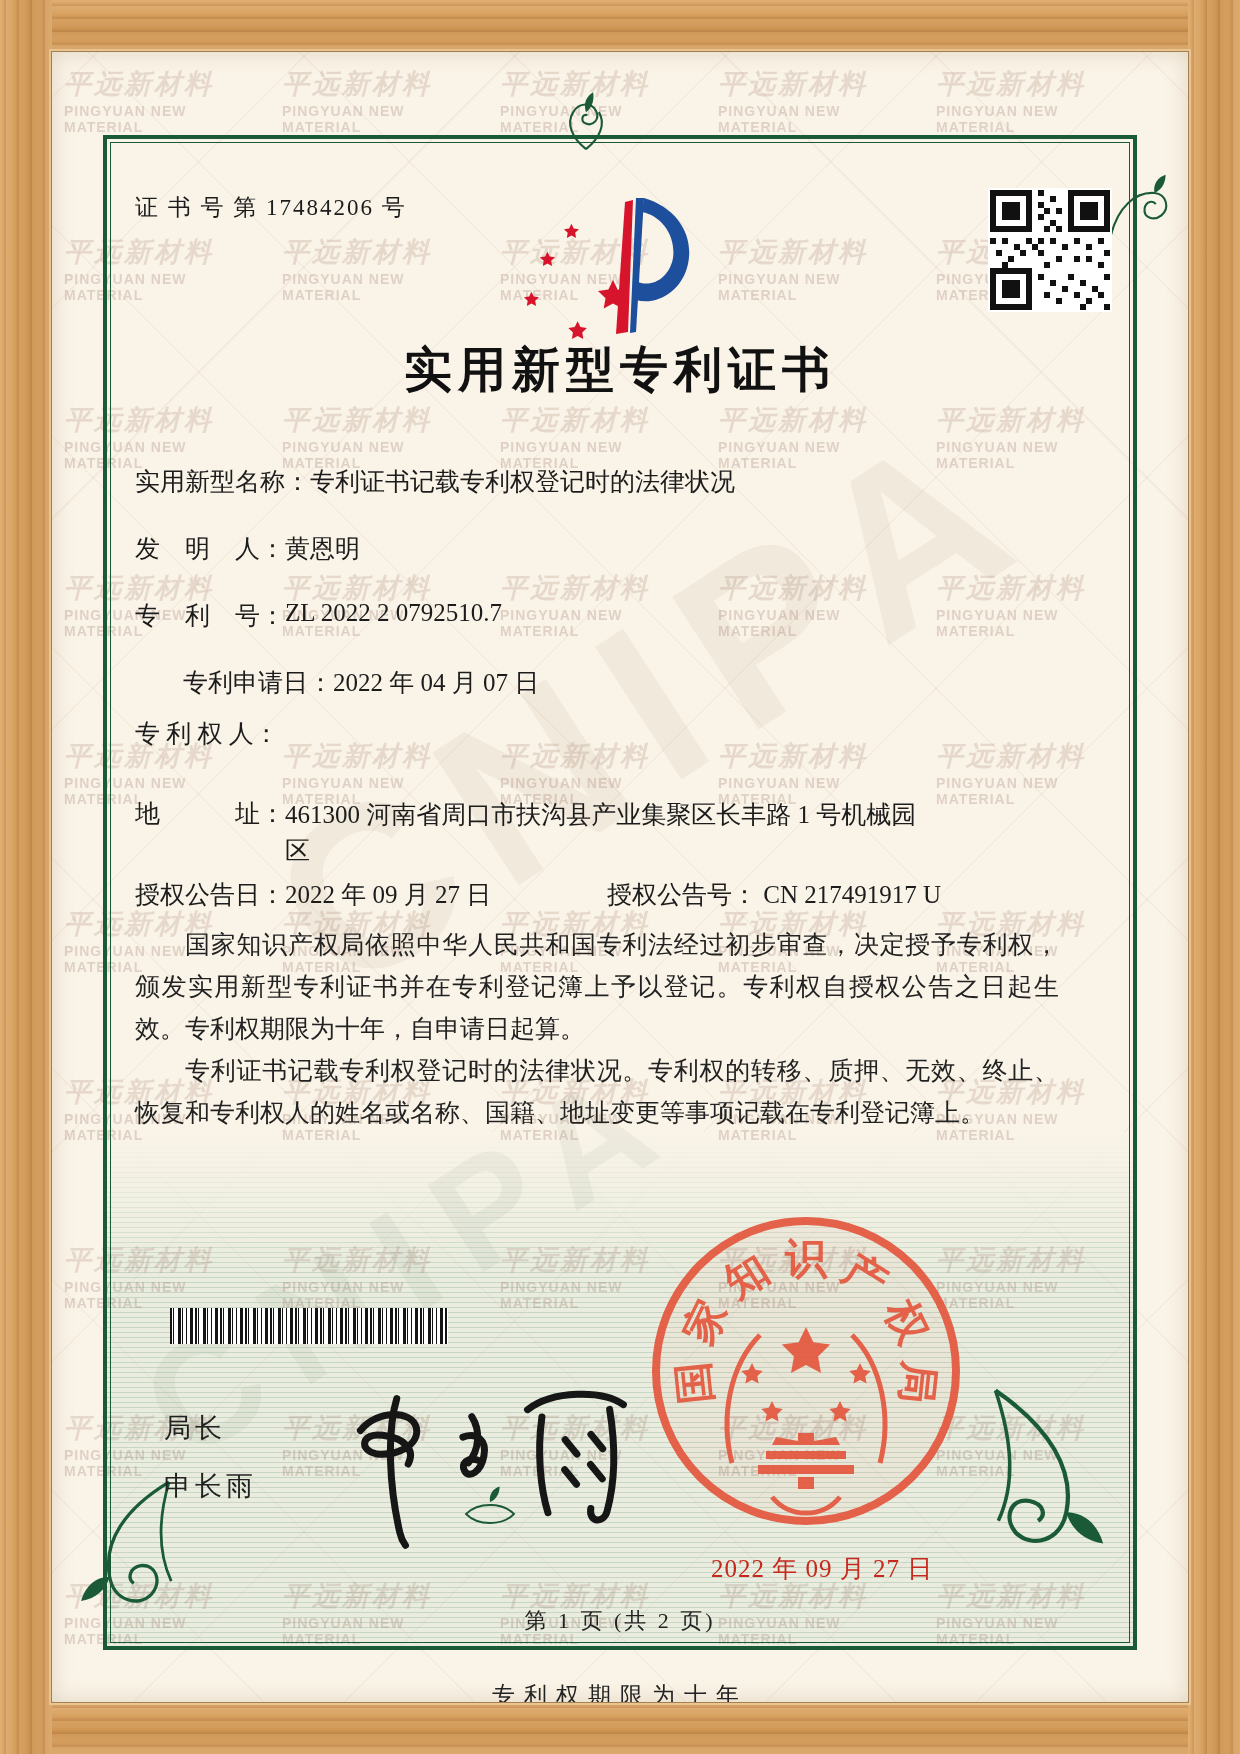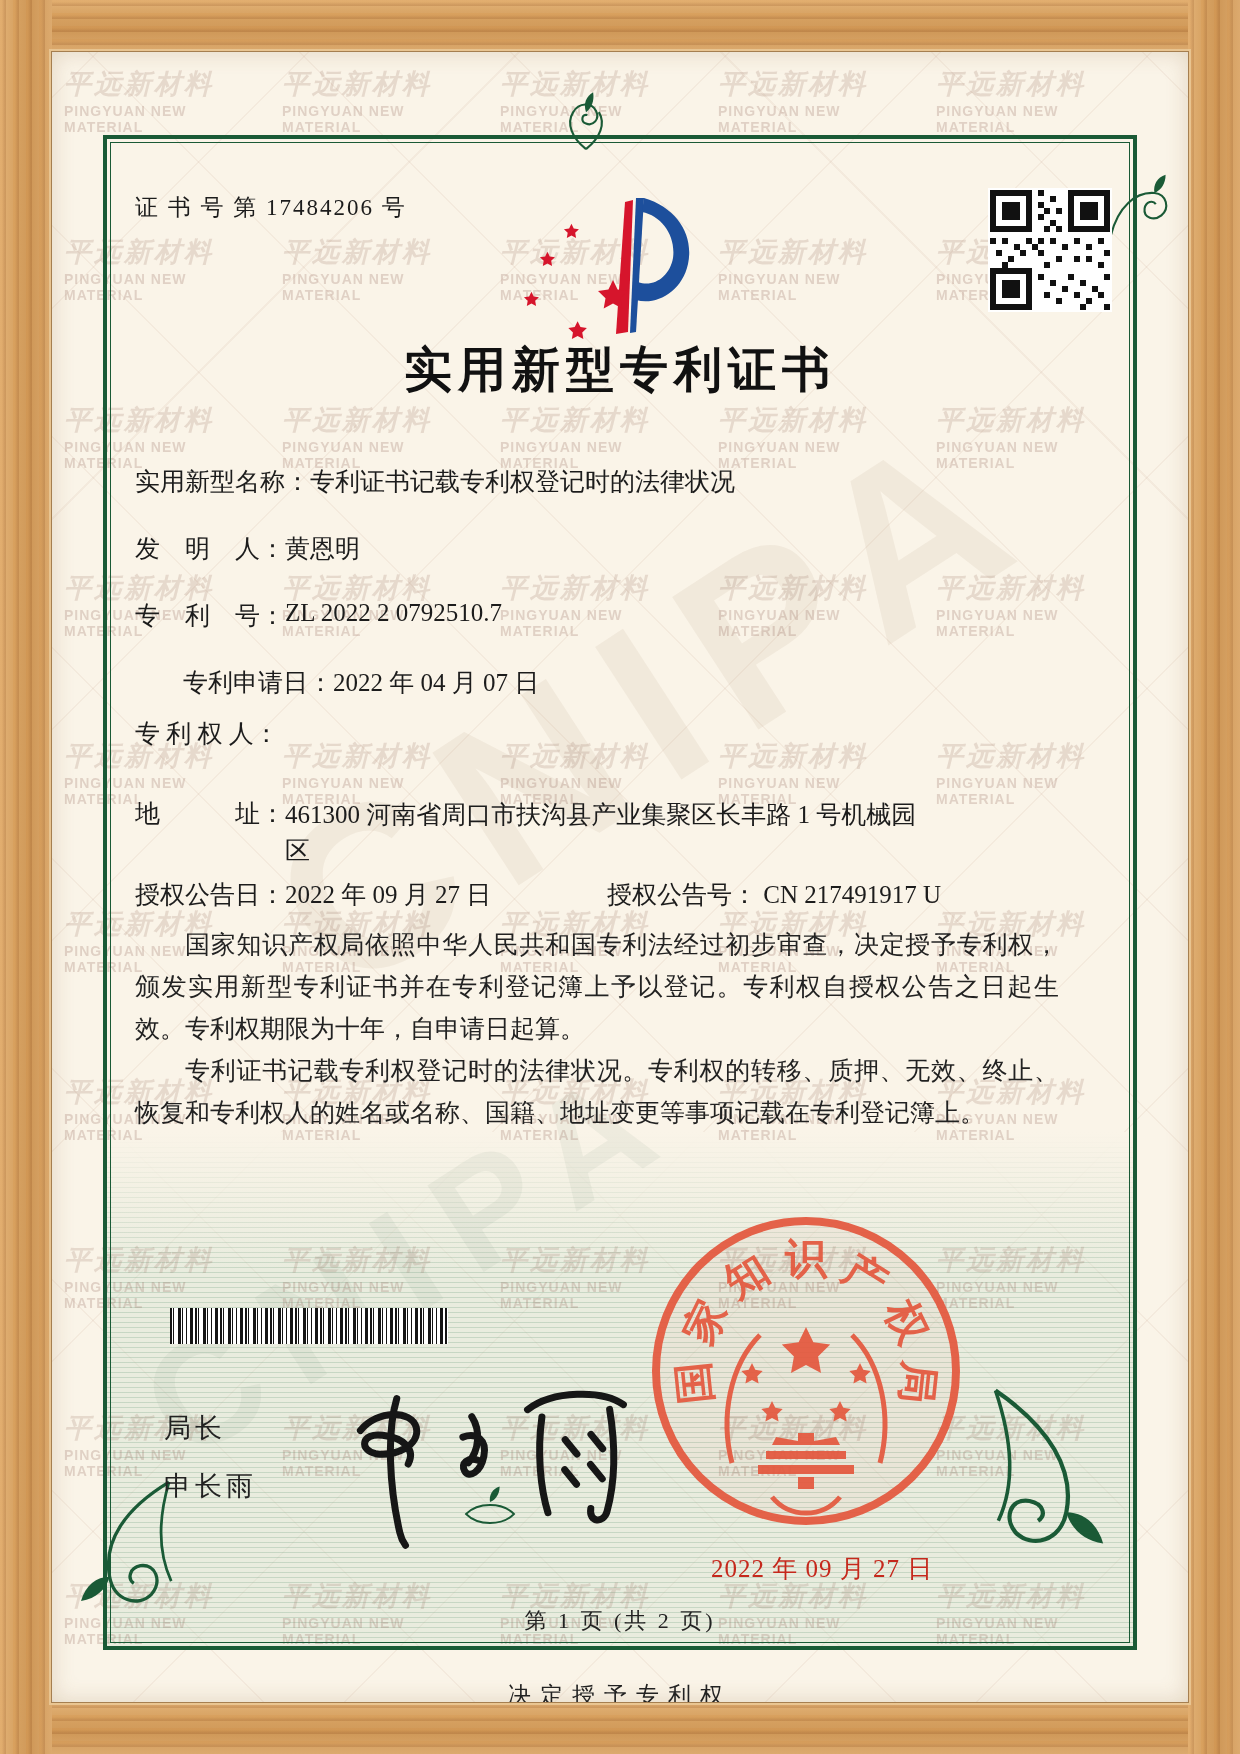--- a/index.html
+++ b/index.html
@@ -505,16 +505,16 @@
           <g stroke="#e4573d" stroke-width="5" fill="none">
             <path d="M92 258 C80 212 90 160 120 130"></path>
             <path d="M240 258 C252 212 242 160 212 130"></path>
             <path d="M132 292 A44 44 0 0 0 200 292"></path>
           </g>
         </g>
       </svg>
       <div class="abs seal-date">2022 年 09 月 27 日</div>
 
       <div class="abs page-info">第 1 页 (共 2 页)</div>
-      <div class="abs note">决定授予专利权</div>
+      <div class="abs note">专利权期限为十年</div>
     </div>
   </div>
 </div>
 
 </body></html>

